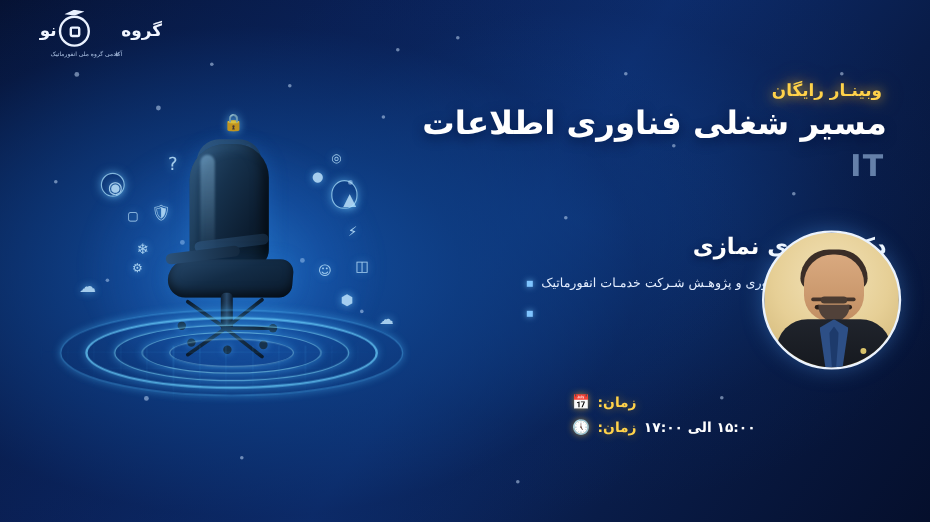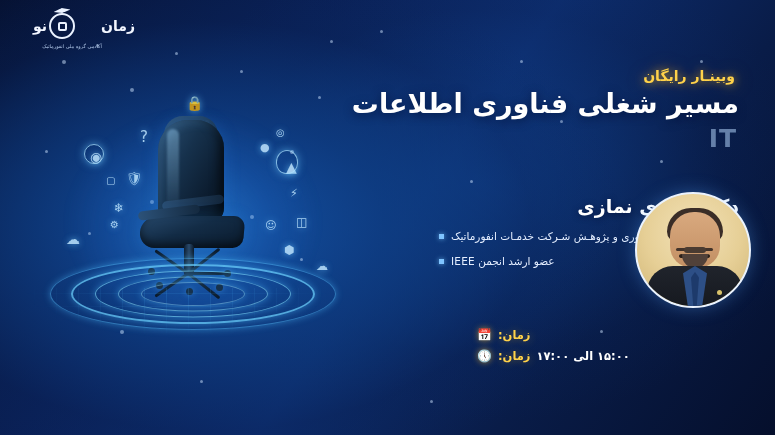--- a/index.html
+++ b/index.html
@@ -152,21 +152,21 @@
       <span class="star" style="left: 600px; top: 330px; width: 3px; height: 3px;"></span>
       <span class="star" style="left: 430px; top: 400px; width: 3px; height: 3px;"></span>
       <span class="star" style="left: 200px; top: 380px; width: 3px; height: 3px;"></span>
       <span class="star" style="left: 120px; top: 330px; width: 4px; height: 4px;"></span>
       <span class="star" style="left: 700px; top: 60px; width: 3px; height: 3px;"></span>
       <span class="star" style="left: 520px; top: 60px; width: 3px; height: 3px;"></span>
     </div>
 
   <div class="logo">
     <div class="logo-row">
-      <span class="logo-word">زمان</span>
+      <span class="logo-word">گروه</span>
       <span class="logo-mark">
         <span class="logo-mark-inner"></span>
       </span>
       <span class="logo-word">نو</span>
     </div>
     <div class="logo-sub">آکادمی گروه ملی انفورماتیک</div>
   </div>
 
   <div class="art">
     <div class="glow-back"></div>
@@ -229,21 +229,20 @@
 
     <div class="speaker">
       <div class="speaker-name">دکتر مهدی نمازی</div>
       <ul class="bullets">
         <li class="bullet">
           <span class="bullet-dot"></span>
           <span class="bullet-txt">مدیـر حکمـرانی فنـاوری و پژوهـش شـرکت خدمـات انفورماتیک</span>
         </li>
         <li class="bullet">
           <span class="bullet-dot"></span>
-          <span class="bullet-txt">عضو ارشد انجمن IEEE</span>
         </li>
       </ul>
     </div>
 
     <div class="schedule">
       <div class="sched-row">
         <span class="sched-icon">📅</span>
         <span class="sched-label">زمان:</span>
       </div>
       <div class="sched-row">

